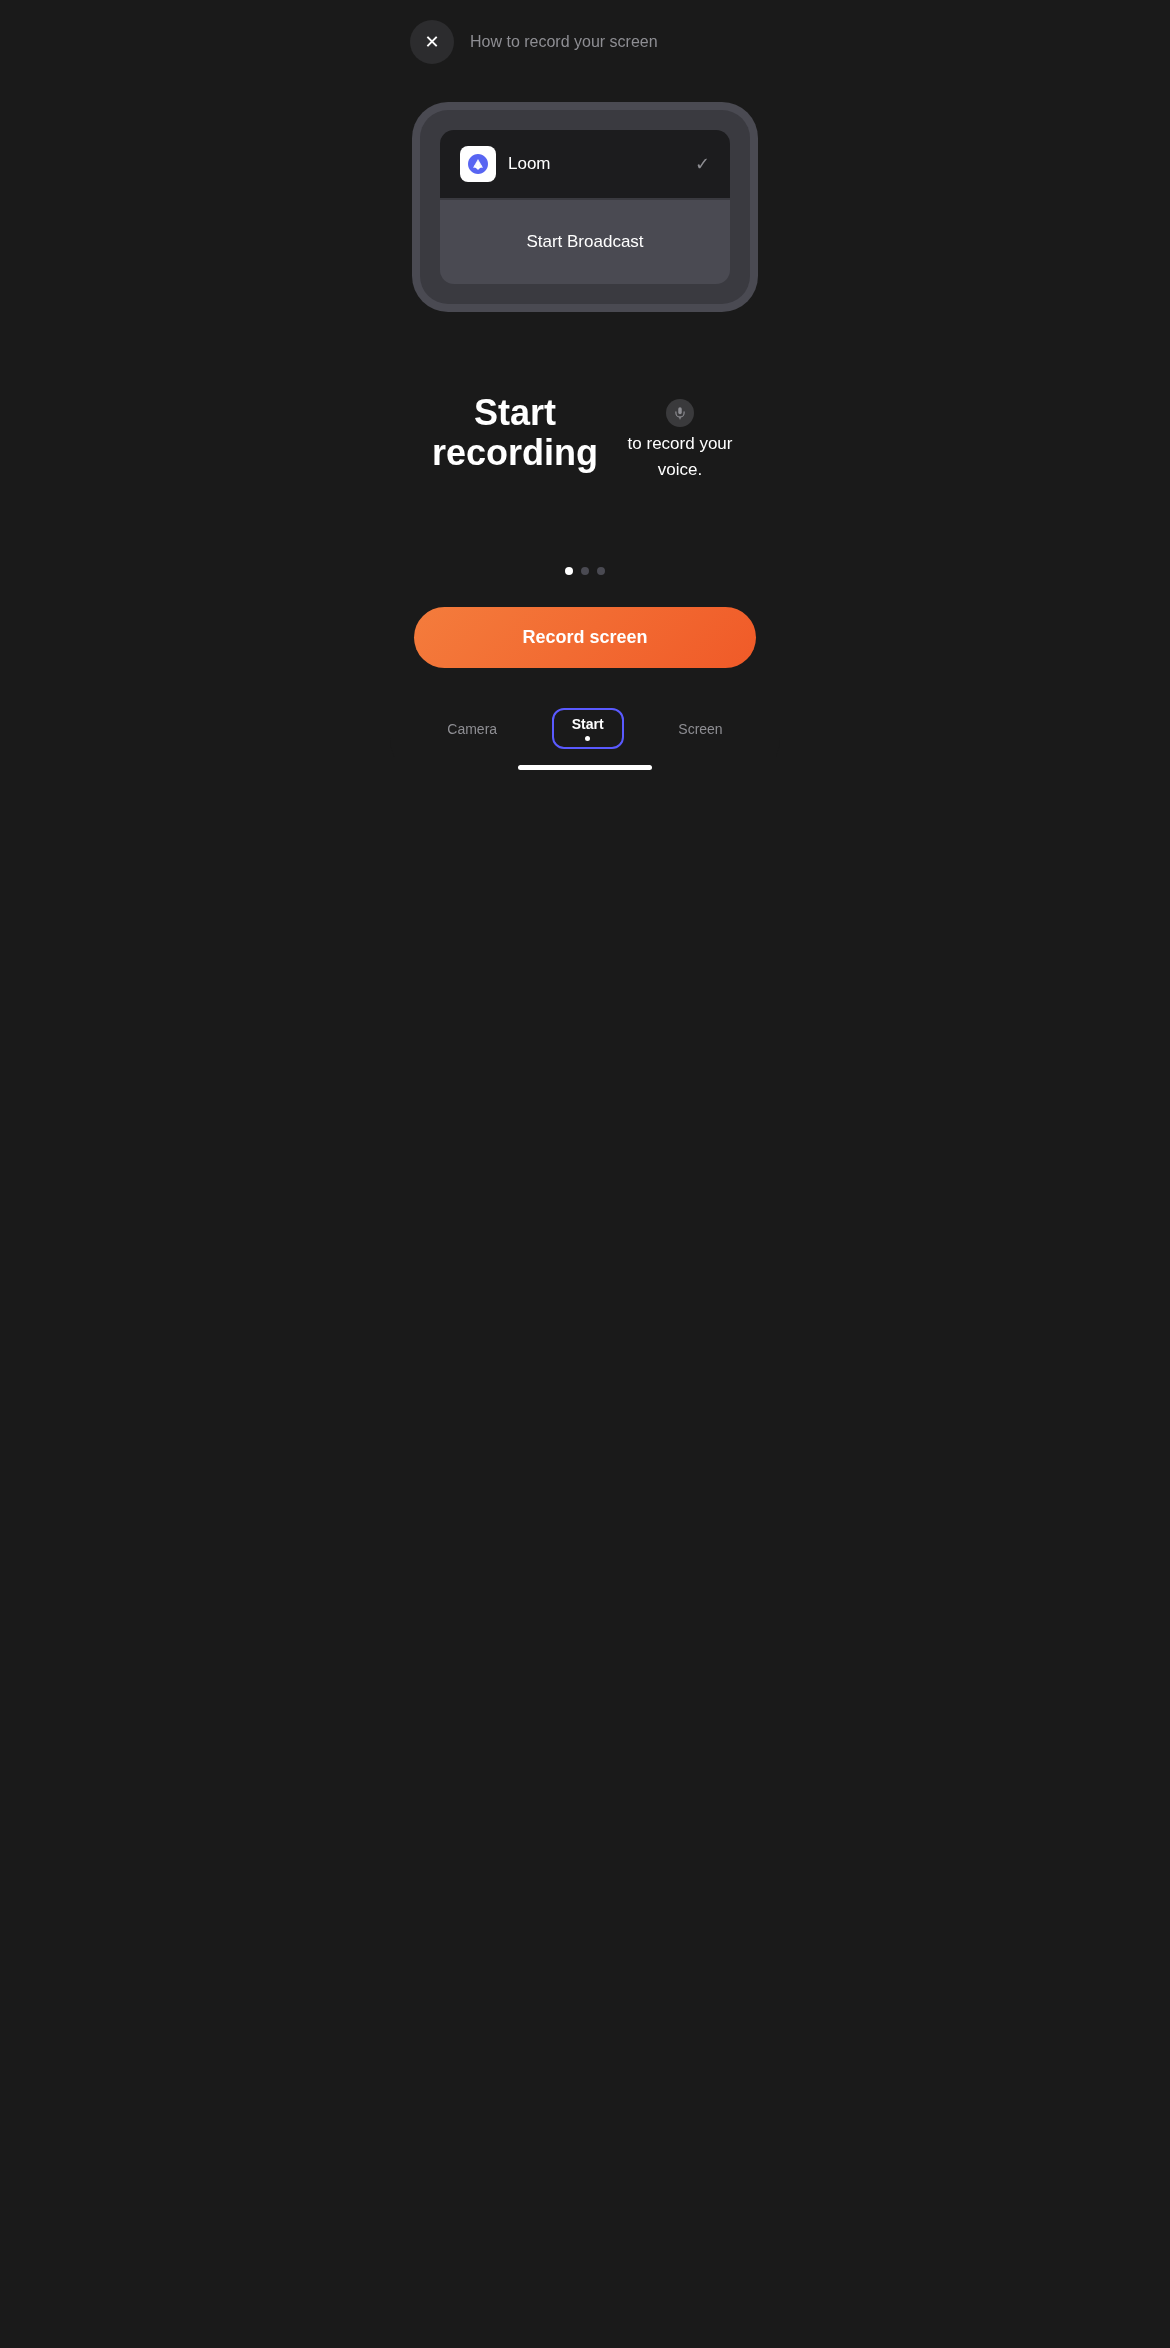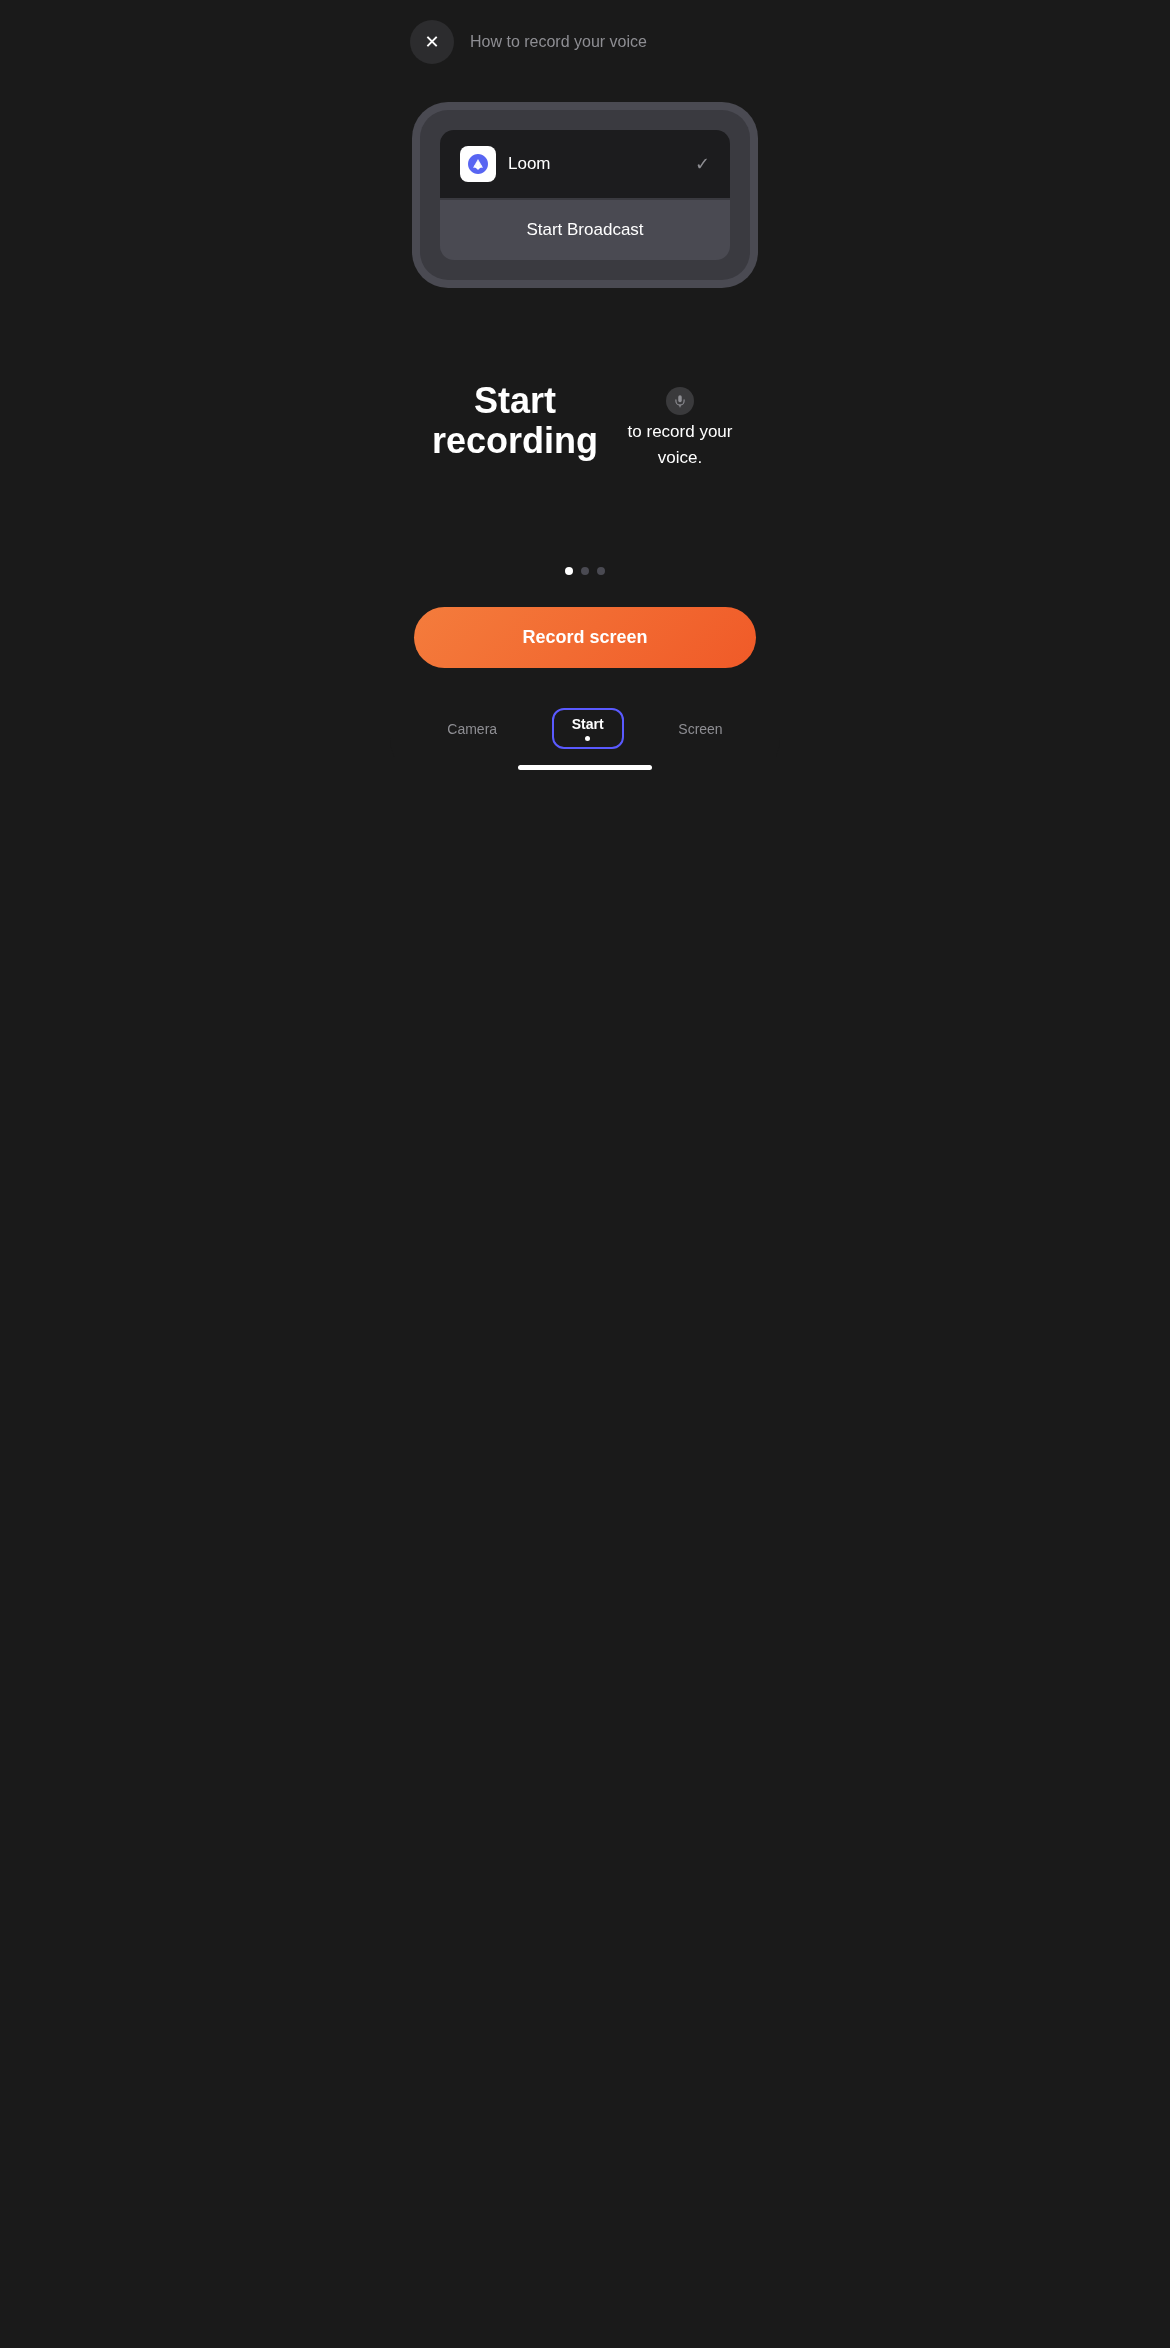--- a/index.html
+++ b/index.html
@@ -110,21 +110,21 @@
     }
 
     .checkmark {
       color: #8e8e93;
       font-size: 18px;
     }
 
     .start-broadcast-btn {
       background-color: #4a4a52;
       border-radius: 0 0 14px 14px;
-      padding: 20px 20px;
+      padding: 32px 20px;
       text-align: center;
       cursor: pointer;
     }
 
     .start-broadcast-btn span {
       color: #ffffff;
       font-size: 17px;
       font-weight: 500;
     }
 
@@ -304,21 +304,21 @@
       border-radius: 3px;
     }
   </style>
 </head>
 <body>
 
 <div class="header">
   <button class="close-btn">
     <span>✕</span>
   </button>
-  <span class="header-title">How to record your voice</span>
+  <span class="header-title">How to record your screen</span>
 </div>
 
 <div class="illustration-area">
   <div class="ios-panel">
 
     <div class="app-row">
       <div class="app-info">
         <div class="loom-icon">
           <svg viewBox="0 0 24 24" fill="none" xmlns="http://www.w3.org/2000/svg">
             <path d="M12 2C6.477 2 2 6.477 2 12s4.477 10 10 10 10-4.477 10-10S17.523 2 12 2z" fill="#5865f2"></path>

